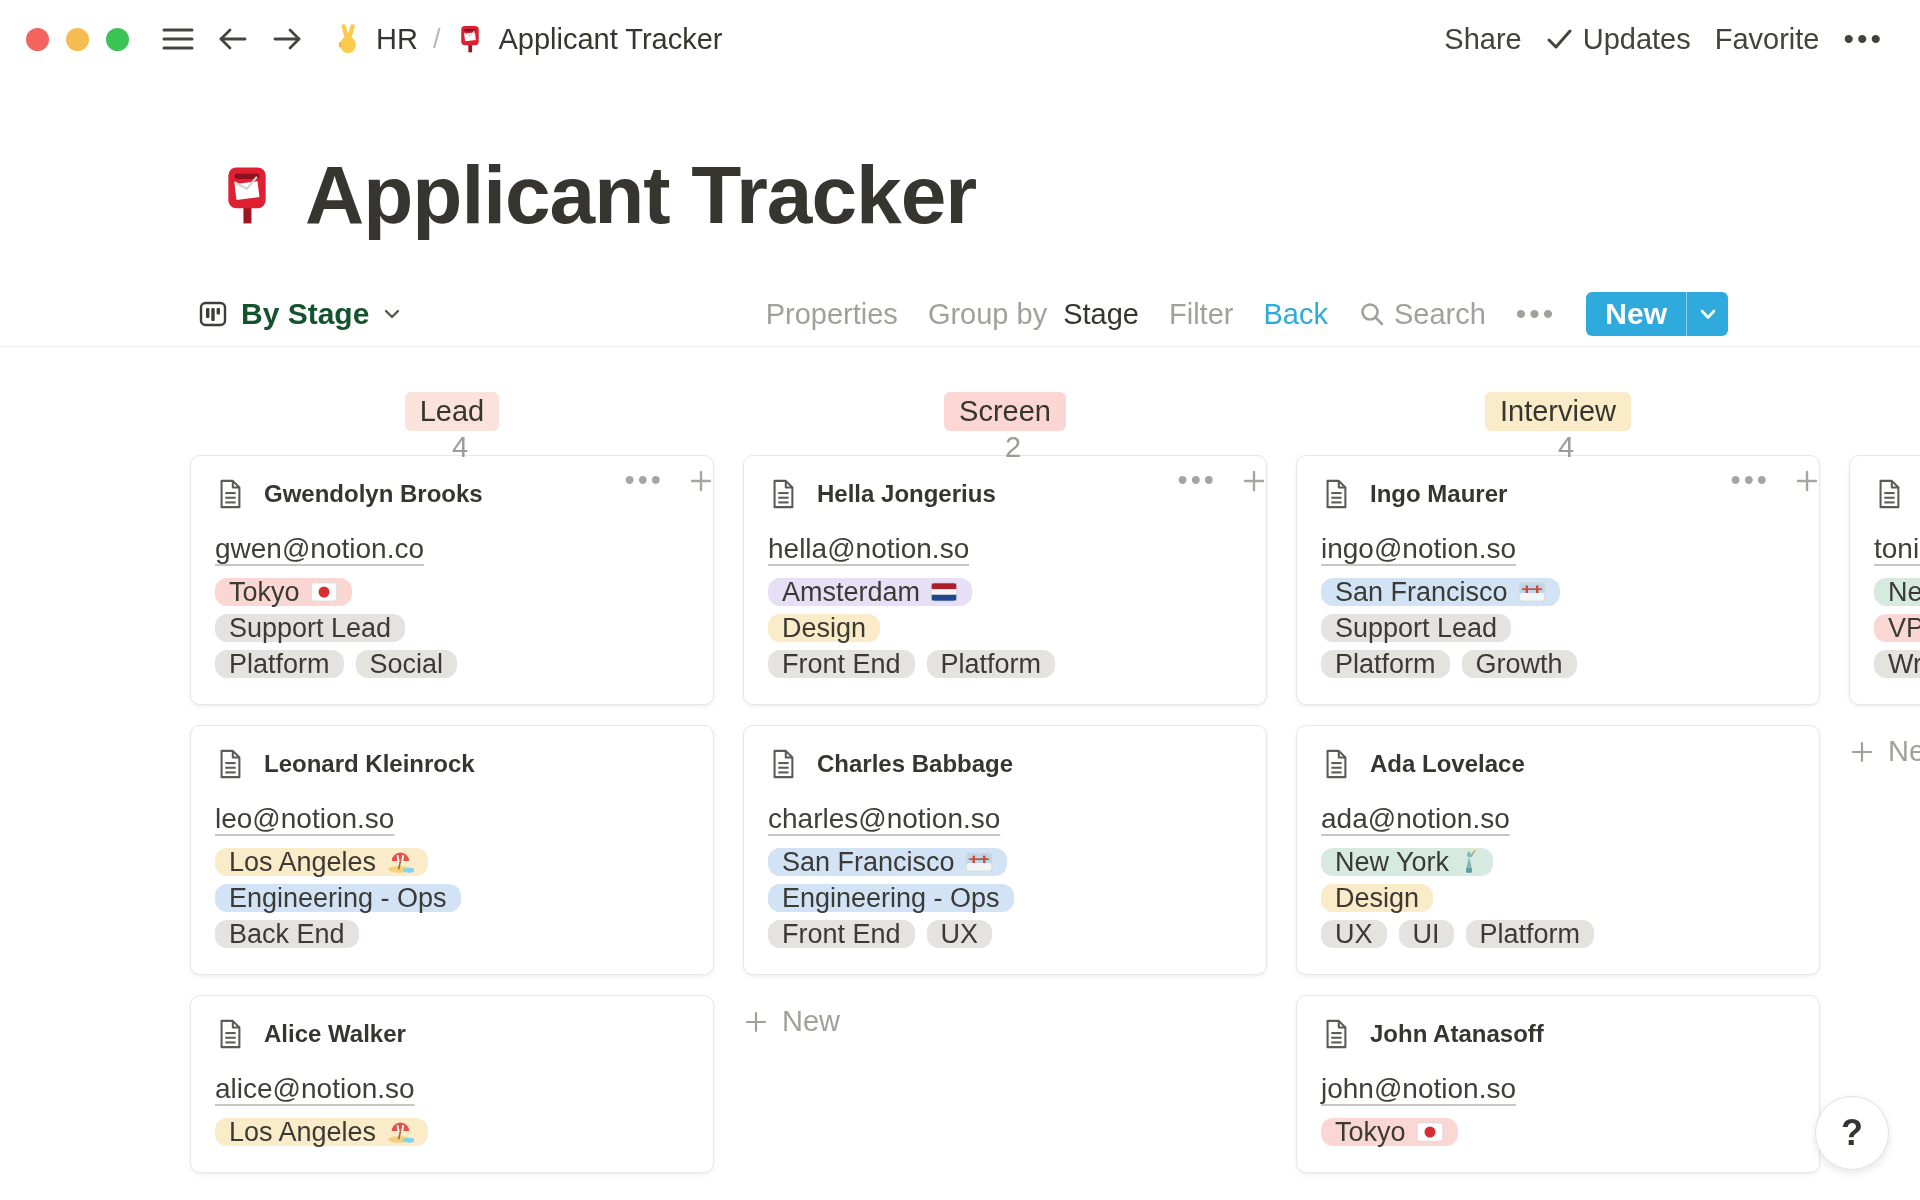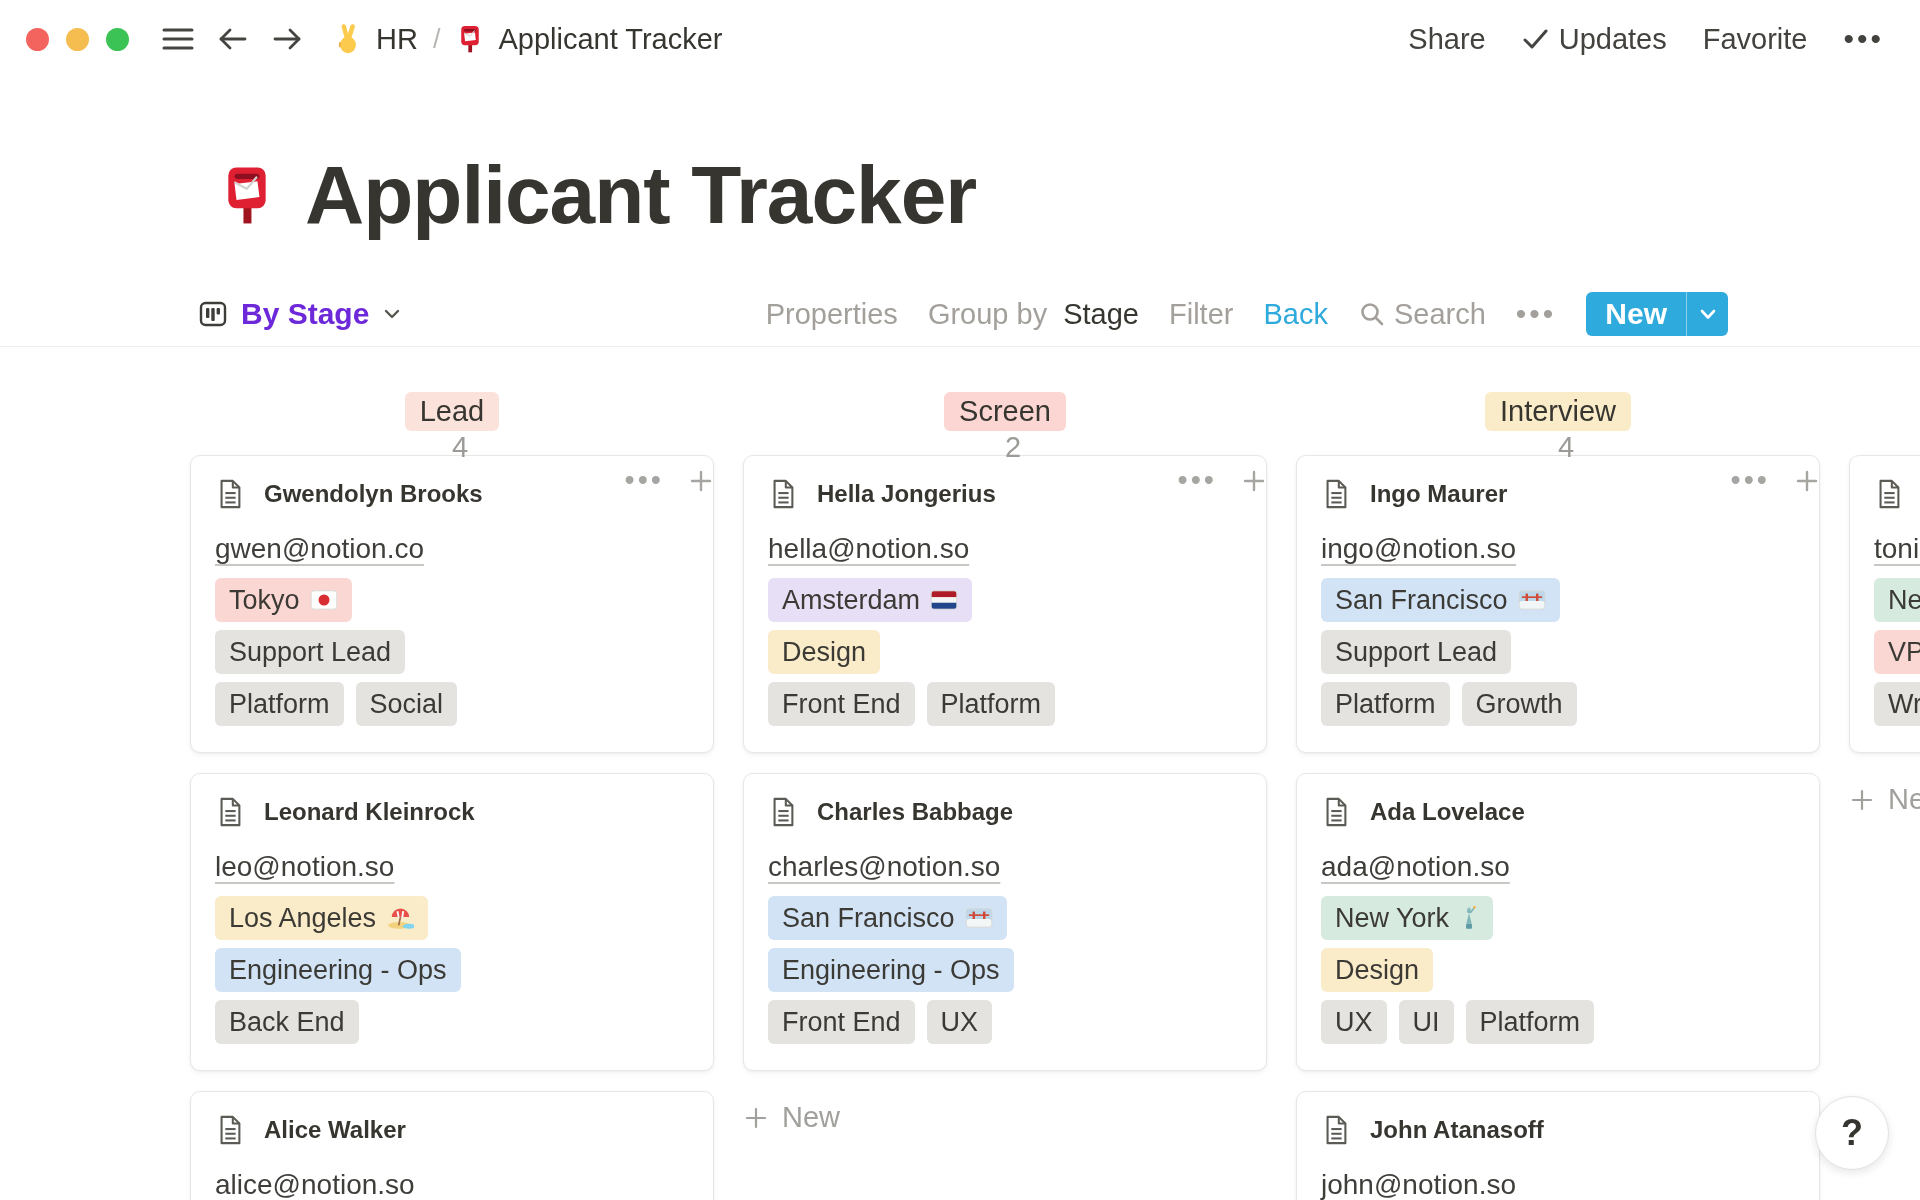--- a/index.html
+++ b/index.html
@@ -11,30 +11,30 @@
   
   .topbar{height:78px;display:flex;align-items:center;padding-left:26px;}
   .lights{display:flex;align-items:center;gap:17px;}
   .light{width:23px;height:23px;border-radius:50%;}
   .tb-icon{display:flex;align-items:center;justify-content:center;cursor:pointer;}
   .hamburger{margin-left:32px;}
   .nav-arrow{margin-left:22px;}
   .crumbs{display:flex;align-items:center;gap:13px;margin-left:30px;font-size:29px;}
   .crumb-sep{color:#B9B7B3;font-size:27px;padding:0 2px;}
   .crumb-link{color:#37352F;cursor:pointer;}
-  .tb-right{margin-left:auto;display:flex;align-items:center;gap:36px;padding-right:36px;font-size:29px;color:#44423E;}
+  .tb-right{margin-left:auto;display:flex;align-items:center;gap:24px;padding-right:36px;font-size:29px;color:#44423E;}
   .tb-action{display:flex;align-items:center;gap:10px;cursor:pointer;white-space:nowrap;}
   .tb-dots{letter-spacing:3px;font-size:30px;}
   
   .title-row{display:flex;align-items:center;gap:26px;margin:70px 0 0 215px;}
   .title-text{font-size:82px;font-weight:700;letter-spacing:-1px;color:#37352F;}
   
   .toolbar{margin-top:40px;height:64px;display:flex;align-items:center;justify-content:space-between;
     padding:0 192px 0 198px;border-bottom:1px solid #EDECEA;}
-  .view-switcher{display:flex;align-items:center;gap:13px;font-size:30px;font-weight:600;color:#6d28d9;cursor:pointer;}
+  .view-switcher{display:flex;align-items:center;gap:13px;font-size:30px;font-weight:600;color:#14532d;cursor:pointer;}
   .toolbar-right{display:flex;align-items:center;gap:30px;font-size:29px;color:#A3A09C;}
   .tool-item{cursor:pointer;white-space:nowrap;display:flex;align-items:center;gap:8px;}
   .group-by .gb-value{color:#37352F;margin-left:8px;}
   .new-btn{display:flex;align-items:stretch;height:44px;border-radius:6px;overflow:hidden;color:#fff;cursor:pointer;}
   .new-btn-label{display:flex;align-items:center;padding:0 19px;font-size:30px;font-weight:600;}
   .new-btn-sep{width:1px;background:rgba(255,255,255,0.45);}
   .new-btn-caret{display:flex;align-items:center;justify-content:center;width:41px;}
   
   .board{margin-top:45px;padding-left:190px;display:flex;gap:29px;align-items:flex-start;width:1920px;overflow:hidden;box-sizing:border-box;}
   .column{width:524px;flex:none;}
@@ -43,21 +43,21 @@
   .col-count{margin-left:16px;font-size:29px;color:#9D9B97;}
   .col-actions{margin-left:auto;display:flex;align-items:center;gap:24px;color:#A7A5A1;}
   .col-dots{font-size:29px;letter-spacing:3px;cursor:pointer;}
   .card{background:#fff;border:1px solid #E8E7E4;border-radius:10px;padding:20px 24px 18px 24px;margin-bottom:20px;
     box-shadow:0 1px 3px rgba(15,15,15,0.05),0 3px 7px rgba(15,15,15,0.03);cursor:pointer;}
   .card-title{display:flex;align-items:center;gap:19px;margin-bottom:20px;height:36px;}
   .card-name{font-size:24px;font-weight:600;color:#37352F;white-space:nowrap;}
   .card-email{font-size:28px;color:#403E3A;margin-bottom:12px;height:34px;line-height:34px;white-space:nowrap;
     text-decoration:underline;text-decoration-color:#C9C7C3;text-decoration-thickness:2px;text-underline-offset:6px;}
   .tag-row{display:flex;gap:12px;margin-bottom:8px;}
-  .tag{display:inline-flex;align-items:center;height:44px;padding:0 14px;border-radius:6px;font-size:27px;color:#3B3A35;white-space:nowrap;gap:10px;}
+  .tag{display:inline-flex;align-items:center;height:28px;padding:0 14px;border-radius:12px;font-size:27px;color:#3B3A35;white-space:nowrap;gap:10px;}
   .col-footer{display:flex;align-items:center;gap:13px;margin-top:30px;color:#A2A09C;font-size:29px;cursor:pointer;white-space:nowrap;}
   
   .help-btn{position:absolute;left:1815px;top:1096px;width:72px;height:72px;border-radius:50%;background:#fff;
     border:1px solid #E3E2DF;box-shadow:0 3px 8px rgba(15,15,15,0.1);display:flex;align-items:center;justify-content:center;
     font-size:36px;font-weight:600;color:#37352F;cursor:pointer;}
   svg{display:block;}
 </style>
 </head>
 <body>
 

